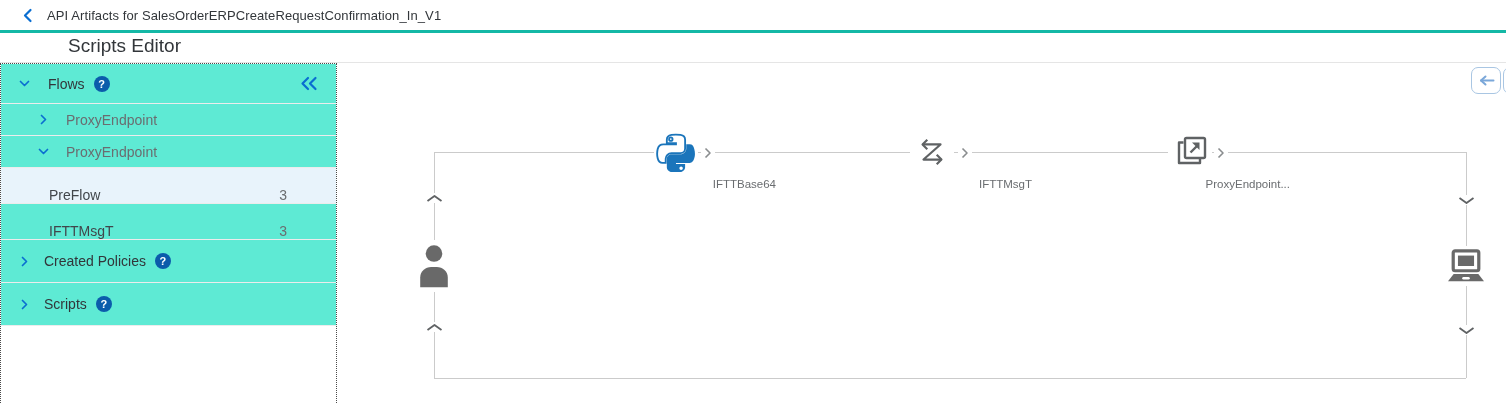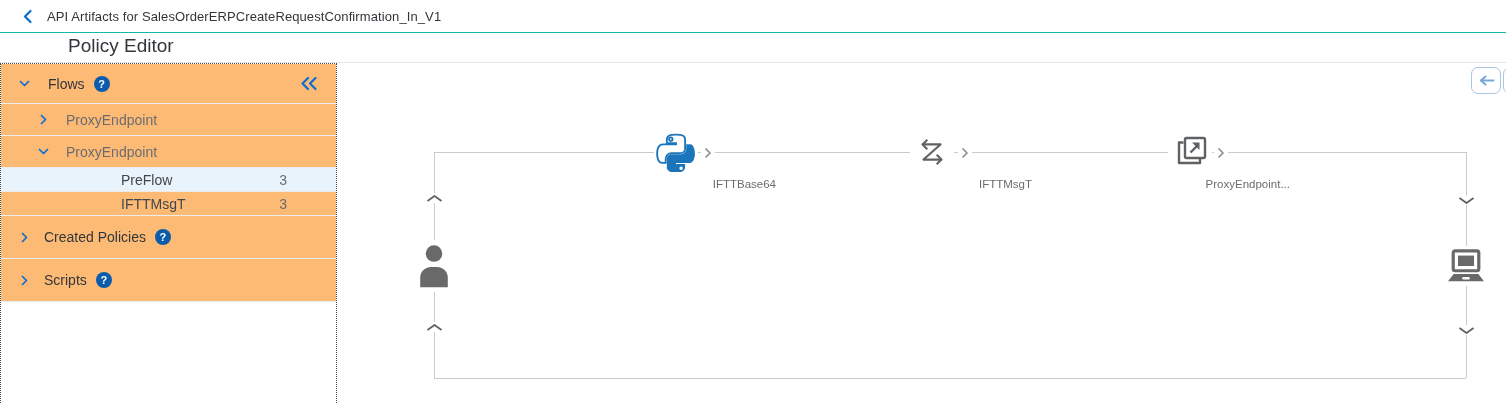--- a/index.html
+++ b/index.html
@@ -2,40 +2,40 @@
 <html><head>
 <meta charset="utf-8">
 <style>
   * { box-sizing: border-box; margin: 0; padding: 0; }
   html,body { width:1506px; height:403px; overflow:hidden; background:#fff;
     font-family:"Liberation Sans", sans-serif; }
   .screen { position:relative; width:1506px; height:403px; background:#fff; }
 
   
   .topbar { position:absolute; top:0; left:0; width:100%; height:33px;
-    background:#fff; border-bottom:1px solid #14b8a6; display:flex; align-items:center; }
+    background:#fff; border-bottom:3px solid #14b8a6; display:flex; align-items:center; }
   .back-btn { margin-left:19px; width:16px; height:16px; display:flex;
     align-items:center; justify-content:center; cursor:pointer; }
   .breadcrumb { margin-left:12px; font-size:13px; color:#32363a; letter-spacing:.1px; }
 
   .page-title { position:absolute; top:35px; left:68px; font-size:19px;
     font-weight:400; color:#32363a; }
   .header-divider { position:absolute; top:62px; left:0; width:100%; height:1px; background:#e5e5e5; }
 
   
   .sidebar { position:absolute; top:63px; left:0; width:337px; height:340px;
     background:#fff; border:1px dotted #4a4a4a; border-bottom:none; }
   .srow { display:flex; align-items:center; border-bottom:1px solid #ececec;
-    font-size:14px; cursor:pointer; background:#fdba74; }
+    font-size:14px; cursor:pointer; background:#5eead4; }
   .row-flows { height:40px; padding:0 17px; color:#32363a; }
   .row-flows .lbl { margin-left:17px; }
   .tree-row { height:32px; color:#6a6d70; }
   .tree-row .chev { margin-left:36px; }
   .tree-row .lbl { margin-left:16px; }
-  .subflow-row { height:24px; padding-left:120px; color:#41464b; }
+  .subflow-row { height:36px; padding-left:48px; color:#41464b;align-items:flex-end; }
   .subflow-row.selected { background:#e8f3fb; }
   .count { margin-left:auto; margin-right:49px; color:#6a6d70; }
   .section-row { height:43px; padding:0 17px; color:#32363a; }
   .section-row .lbl { margin-left:13px; }
   .chev { width:13px; height:13px; display:flex; align-items:center; justify-content:center; flex:none; }
   .help { width:16px; height:16px; margin-left:9px; border-radius:50%;
     background:#0b5cab; color:#fff; font-size:11px; font-weight:bold;
     line-height:16px; text-align:center; flex:none; cursor:pointer; }
   .spacer { flex:1; }
   .collapse-btn { width:20px; height:16px; display:flex; align-items:center;
@@ -75,21 +75,21 @@
 
   <header class="topbar">
     <span class="back-btn">
       <svg width="11" height="15" viewBox="0 0 11 15">
           <polyline points="8.5,2 3,7.5 8.5,13" fill="none" stroke="#0a6ed1" stroke-width="2.2" stroke-linecap="round" stroke-linejoin="round"></polyline>
         </svg>
     </span>
     <span class="breadcrumb">API Artifacts for SalesOrderERPCreateRequestConfirmation_In_V1</span>
   </header>
 
-  <div class="page-title">Policy Editor</div>
+  <div class="page-title">Scripts Editor</div>
   <div class="header-divider"></div>
 
   <aside class="sidebar">
 
     <div class="srow row-flows">
       <span class="chev">
         <svg width="13" height="13" viewBox="0 0 13 13">
             <polyline points="2.5,4.5 6.5,8.5 10.5,4.5" fill="none" stroke="#0a6ed1" stroke-width="1.7" stroke-linecap="round" stroke-linejoin="round"></polyline>
           </svg>
       </span>

